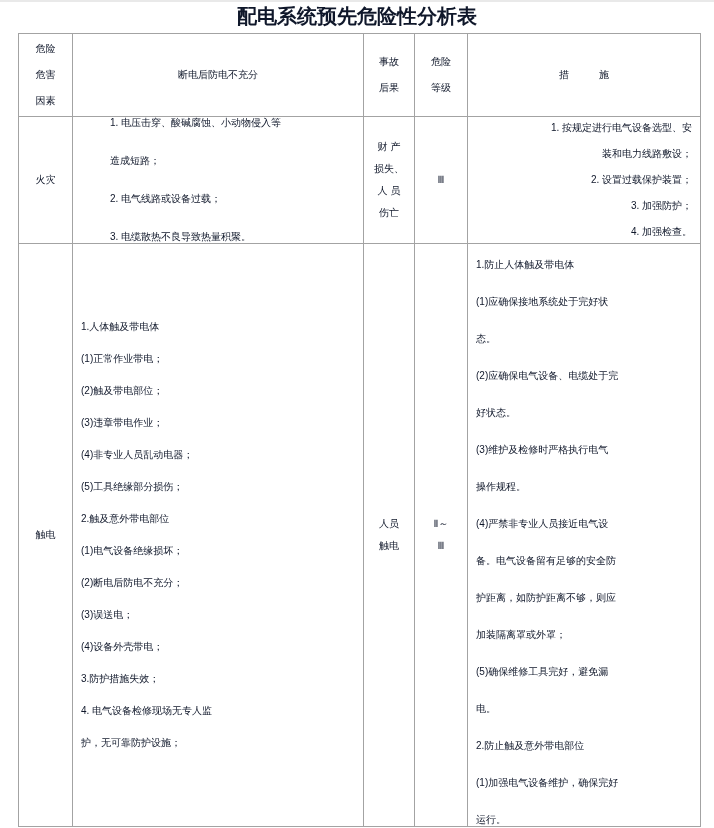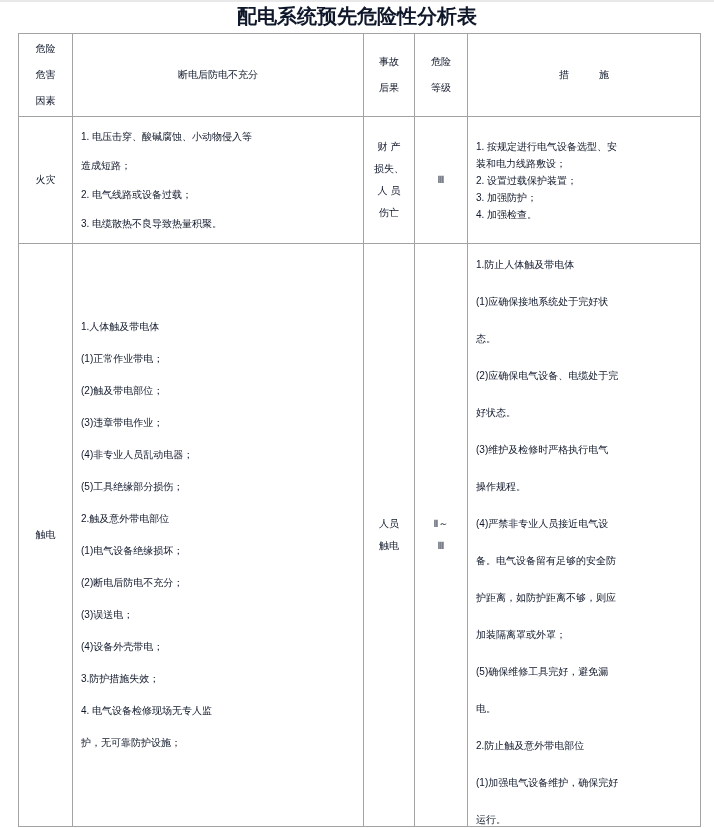--- a/index.html
+++ b/index.html
@@ -52,22 +52,22 @@
     overflow: hidden;
     padding: 0 8px;
     white-space: pre-line;
     line-height: 22px;
   }
   .cell.center { text-align: center; padding: 0 2px; }
   .cell.top { justify-content: flex-start; }
   .hdr { height: 82px; line-height: 26px; text-align: center; }
   .r1 { height: 126px; }
   .r2 { height: 582px; }
-  .r1.cause { line-height: 29px; }
-  .r1.meas { line-height: 17px; }
+  .r1.cause { line-height: 38px; margin-left: 29px; }
+  .r1.meas { line-height: 26px; text-align: right; }
   .r2.meas { line-height: 37px; padding-top: 2px; }
   .r2.cause { line-height: 32px; }
 </style>
 </head>
 <body>
 
 <div class="page">
   <div class="page-top-edge"></div>
 
   <div class="doc-title">配电系统预先危险性分析表</div>

